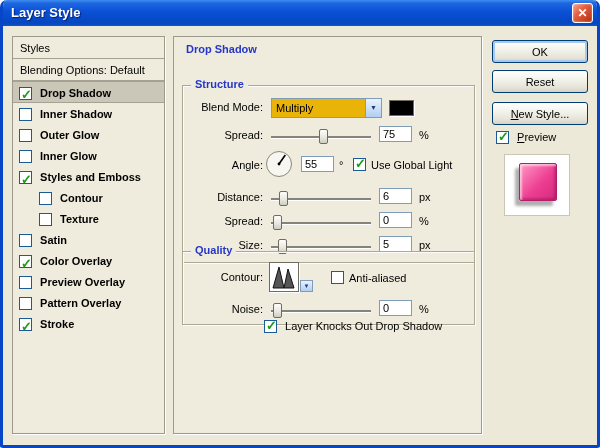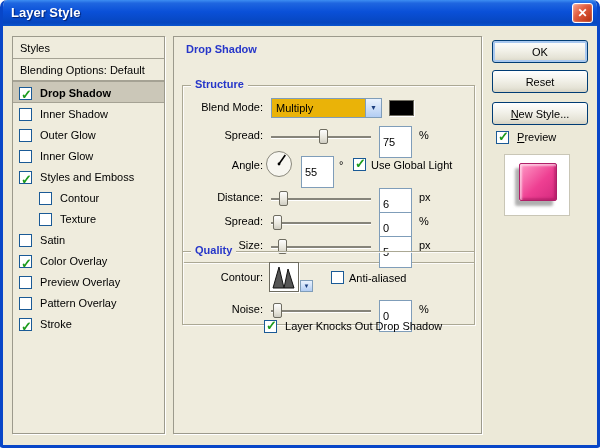--- a/index.html
+++ b/index.html
@@ -11,21 +11,21 @@
     background:linear-gradient(135deg,#f7a28e 0%,#e25f41 40%,#c33d1e 80%,#a92f12 100%);
     color:#fff; font-weight:bold; font-size:12px; text-align:center; line-height:18px; box-shadow:inset 0 0 2px rgba(255,255,255,.6); cursor:default; }
   .dlg-body { position:relative; width:594px; height:419px; background:#ECE9D8; }
 
   .panel { position:absolute; background:#EFECDD; border:1px solid #9c9a8c; box-shadow:1px 1px 0 #fff; }
   .left-panel { left:9px; top:10px; width:153px; height:398px; }
   .mid-panel  { left:170px; top:10px; width:309px; height:398px; }
 
   
   .lp-header, .lp-blend { height:22px; line-height:22px; padding-left:7px; border-bottom:1px solid #a5a294; }
-  .lp-row { height:21px; line-height:21px; padding-left:6px; white-space:nowrap; }
+  .lp-row { height:21px; line-height:21px; padding-left:6px; white-space:nowrap;font-weight:bold; }
   .lp-row.indent { padding-left:26px; }
   .lp-row.selected { background:#CBC7B8; border-top:1px solid #a5a294; border-bottom:1px solid #a5a294; font-weight:bold; height:22px; line-height:20px; }
   .lp-label { vertical-align:middle; }
 
   
   .cb { display:inline-block; width:13px; height:13px; background:#fff; border:1px solid #1a5a96; vertical-align:middle; margin-right:5px; position:relative; }
   .cb.checked::after { content:"✓"; position:absolute; left:1px; top:-3px; color:#1D9B1D; font-weight:bold; font-size:13px; }
   .cb-label { vertical-align:middle; }
 
   
@@ -34,21 +34,21 @@
   .group-label { position:absolute; top:-8px; left:8px; background:#EFECDD; padding:0 4px; font-weight:bold; color:#2636C9; }
   .structure-group { left:8px; top:24px; width:293px; height:178px;margin-top:24px; }
   .quality-group { left:8px; top:214px; width:293px; height:74px; }
 
   .frow { position:absolute; left:0; width:100%; height:22px; }
   .flabel { position:absolute; left:0; top:3px; width:80px; text-align:right; }
   .slider { position:absolute; left:88px; top:2px; width:100px; height:17px; }
   .slider .track { position:absolute; left:0; right:0; top:8px; height:2px; background:#86847a; box-shadow:0 1px 0 #fff; }
   .slider .thumb { position:absolute; top:1px; width:9px; height:15px; border:1px solid #6e6c60; border-radius:2px;
      background:linear-gradient(180deg,#fdfdfd,#e8e6dc 60%,#cfcdc2); }
-  .tfield { position:absolute; left:196px; top:0; width:33px; height:32px; border:1px solid #7F9DB9; background:#fff; font:11px "Liberation Sans", sans-serif; padding:1px 3px; }
+  .tfield { position:absolute; left:196px; top:0; width:33px; height:16px; border:1px solid #7F9DB9; background:#fff; font:11px "Liberation Sans", sans-serif; padding:1px 3px; }
   .funit { position:absolute; left:236px; top:3px; }
 
   .combo { position:absolute; left:88px; top:0; width:111px; height:20px; border:1px solid #7F9DB9; background:#eab308; }
   .combo-text { position:absolute; left:4px; top:3px; }
   .combo-arrow { position:absolute; right:0; top:0; width:16px; height:18px; border-left:1px solid #7F9DB9;
      background:linear-gradient(180deg,#e9f2fd,#cfe0f8 50%,#b2cdf3); color:#1b3e7e; font-size:7px; text-align:center; line-height:18px; }
   .swatch { position:absolute; left:206px; top:2px; width:25px; height:16px; background:#000; border:1px solid #6e6c60; box-shadow:1px 1px 0 #fff; }
 
   .dial { position:absolute; left:82px; top:0; }
   .contour-thumb { position:absolute; left:86px; top:8px; width:30px; height:30px; border:1px solid #6e6c60; background:#fff; box-shadow:1px 1px 0 #fff; }

